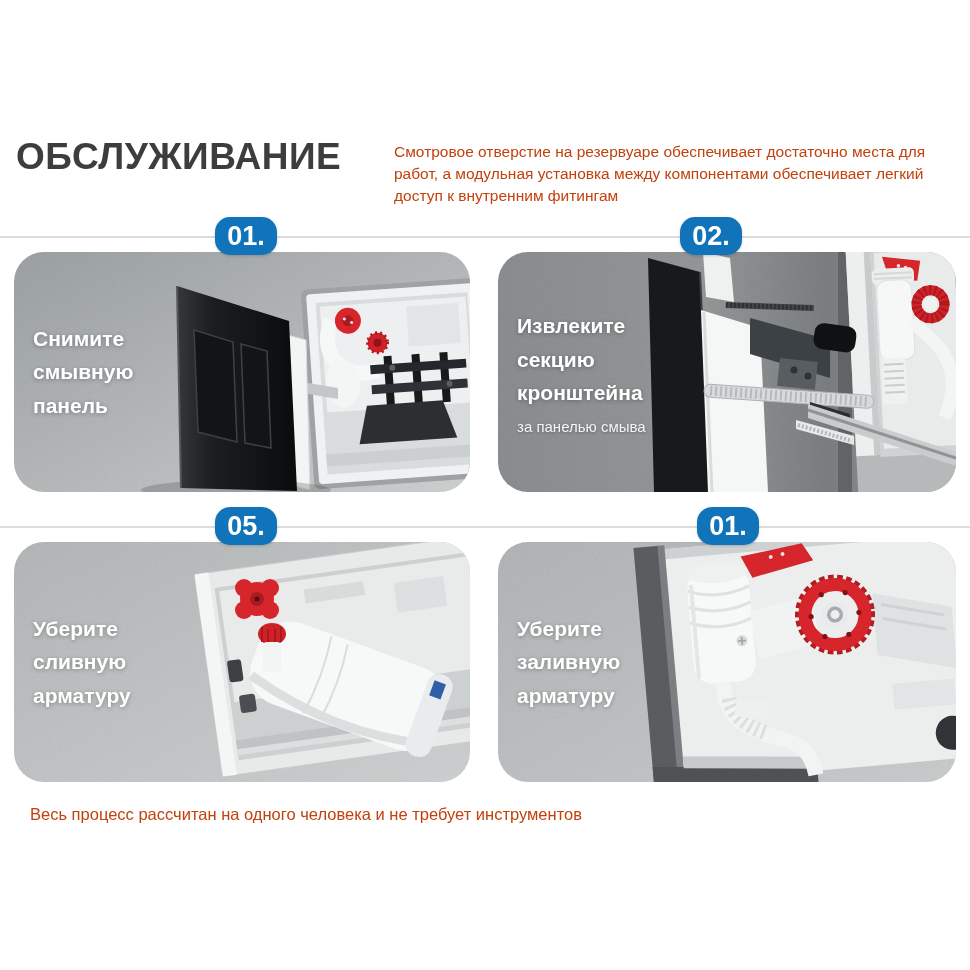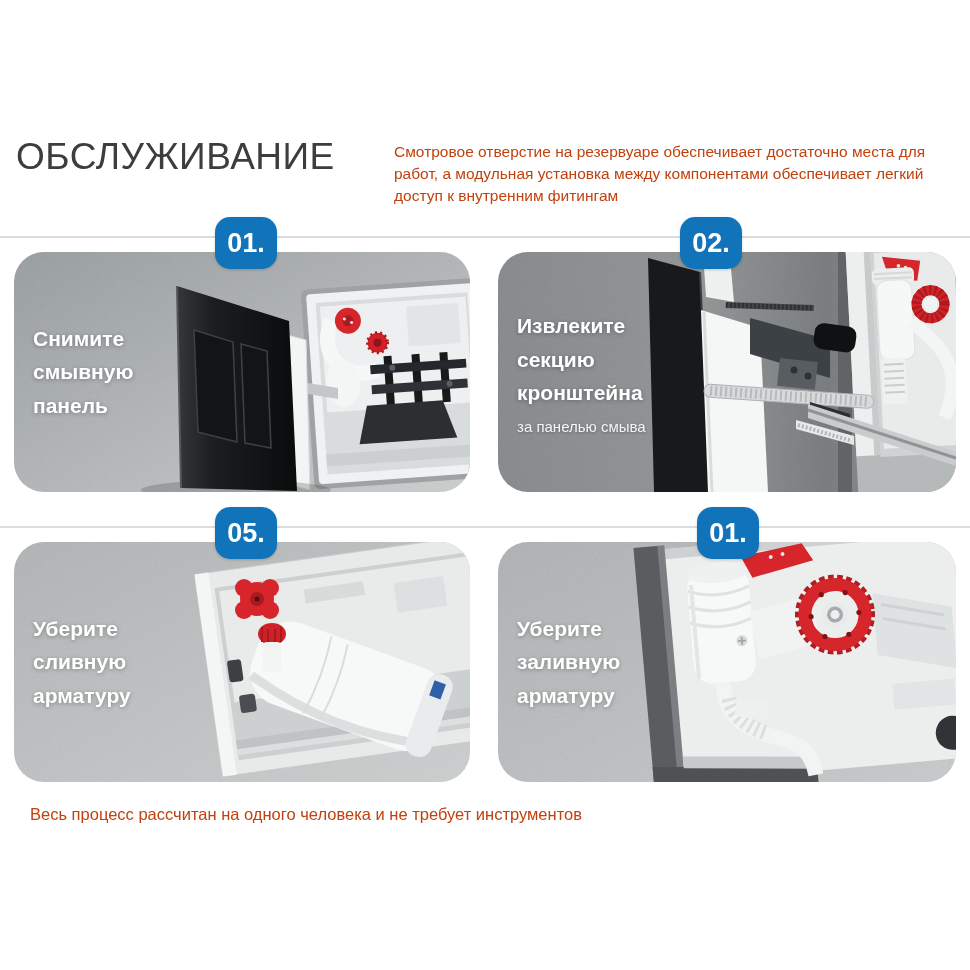--- a/index.html
+++ b/index.html
@@ -1,35 +1,35 @@
 <!DOCTYPE html>
 <html lang="ru"><head>
 <meta charset="utf-8">
 <style>
   html,body{margin:0;padding:0;background:#ffffff;}
   .canvas{position:relative;width:970px;height:970px;background:#ffffff;overflow:hidden;
           font-family:"Liberation Sans", sans-serif;}
-  .page-title{position:absolute;left:16px;top:136px;margin:0;font-size:37px;font-weight:400;
+  .page-title{position:absolute;left:16px;top:136px;margin:0;font-size:37px;font-weight:700;
               letter-spacing:.5px;color:#3b3d3f;}
   .intro{position:absolute;left:394px;top:141px;width:575px;margin:0;font-size:15.5px;
          line-height:1.43;color:#c2410c;white-space:pre-line;}
   .sep{position:absolute;left:0;width:970px;height:2px;background:#dbdcdd;z-index:1;}
   #sep1{top:236px} #sep2{top:526px}
   .card{position:absolute;width:456px;height:240px;border-radius:30px;overflow:hidden;z-index:2;}
   #card1{left:14px;top:252px} #card2{left:498px;top:252px;width:458px}
   #card3{left:14px;top:542px} #card4{left:498px;top:542px;width:458px}
   .card svg{position:absolute;left:0;top:0;display:block;}
   .caption{position:absolute;left:19px;top:0;height:100%;width:185px;display:flex;
            flex-direction:column;justify-content:center;z-index:3;pointer-events:none;}
   .caption-title{font-size:21px;font-weight:700;color:#ffffff;line-height:1.6;
                  white-space:pre-line;text-shadow:0 1px 4px rgba(0,0,0,.30);}
   .caption-sub{font-size:15px;font-weight:400;color:#f4f6f6;margin-top:8px;
                white-space:pre-line;text-shadow:0 1px 3px rgba(0,0,0,.30);}
   .caption-sub:empty{display:none;}
-  .badge{position:absolute;width:62px;height:52px;border-radius:15px;background:#1173b9;
+  .badge{position:absolute;width:62px;height:38px;border-radius:15px;background:#1173b9;
          color:#ffffff;display:flex;align-items:center;justify-content:center;
          font-size:27px;font-weight:700;z-index:4;box-shadow:0 1px 3px rgba(0,0,0,.18);}
   #badge1{left:215px;top:217px} #badge2{left:680px;top:217px}
   #badge3{left:215px;top:507px} #badge4{left:697px;top:507px}
   .footer-note{position:absolute;left:30px;top:805px;margin:0;font-size:16.5px;color:#c2410c;}
 </style>
 </head>
 <body>
 
 <div class="canvas">

